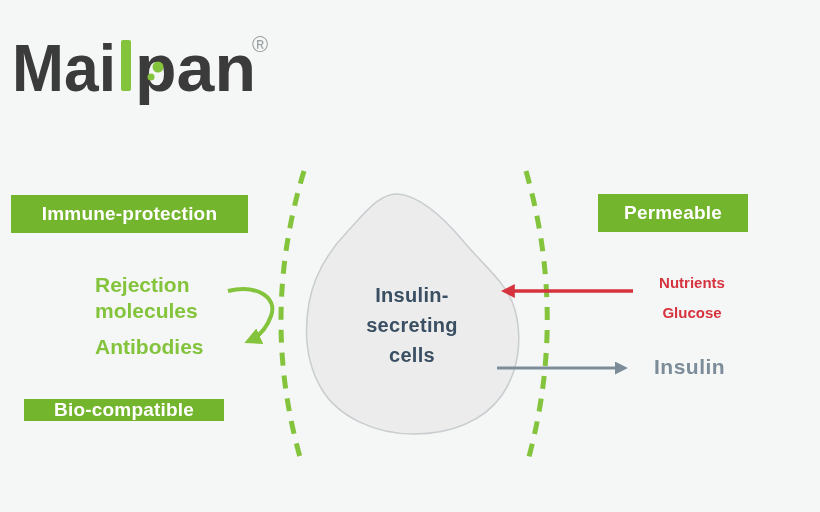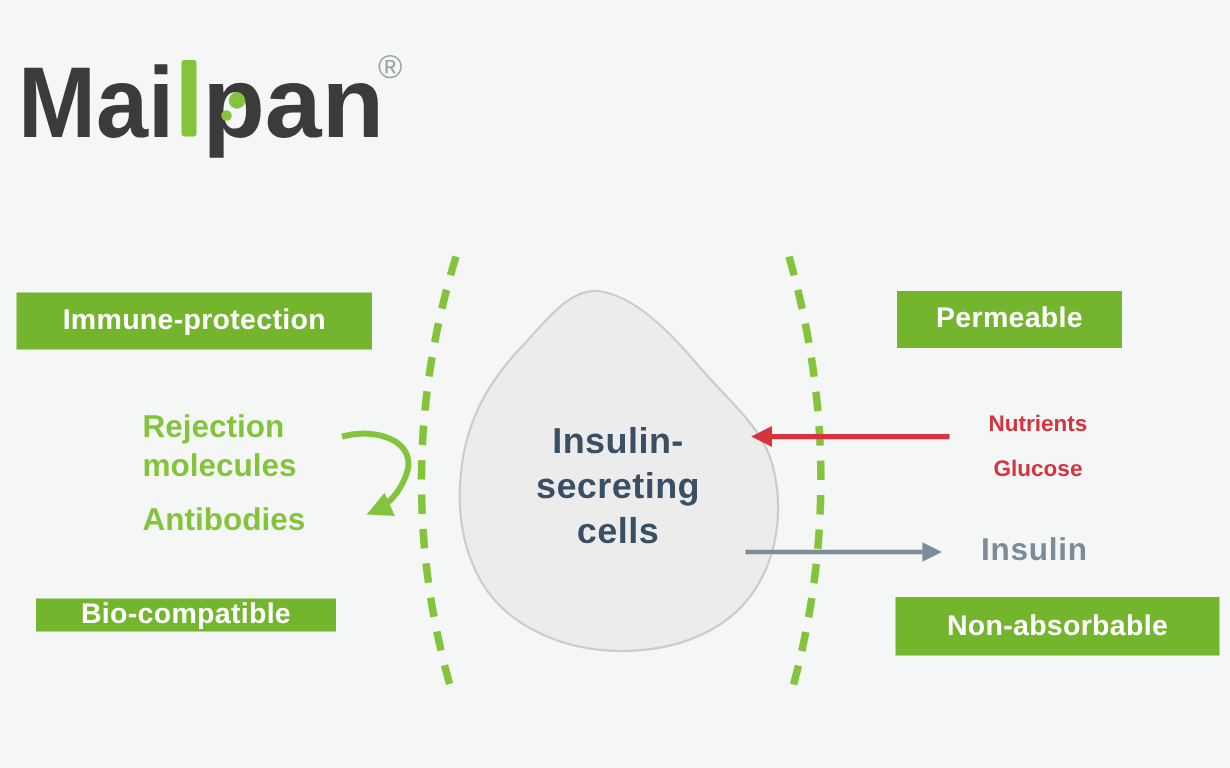--- a/index.html
+++ b/index.html
@@ -59,21 +59,21 @@
     color: var(--gray, #7c8d99);
     font-size: 21px;
     font-weight: bold;
     letter-spacing: 0.5px;
   }
   .cell-text {
     left: 312px; top: 280px; width: 200px;
     text-align: center;
     color: var(--slate, #3a4f63);
     font-weight: bold;
-    font-size: 24px;
+    font-size: 20px;
     line-height: 30px;
     letter-spacing: 0.3px;
   }
 </style>
 </head>
 <body>
 
 <div class="stage">
 
   <svg class="shapes" viewBox="0 0 820 512" aria-hidden="true">
@@ -114,21 +114,20 @@
     <path d="M 633,291 L 505,291" fill="none" style="stroke:var(--red,#d5333e)" stroke-width="3.5" marker-end="url(#head-red)"></path>
 
     <path d="M 497,368 L 624,368" fill="none" style="stroke:var(--gray,#7c8d99)" stroke-width="3" marker-end="url(#head-gray)"></path>
 
     <path d="M 228,291 C 256,284 278,297 271,316 C 266,330 258,337 249,341" fill="none" style="stroke:var(--green_accent,#84c43c)" stroke-width="4" marker-end="url(#head-green)"></path>
   </svg>
 
   <div class="badge badge-immune">Immune-protection</div>
   <div class="badge badge-permeable">Permeable</div>
   <div class="badge badge-bio">Bio-compatible</div>
-  <div class="badge badge-non">Non-absorbable</div>
 
   <div class="abs green-text rejection-block">
     <div>Rejection</div>
     <div>molecules</div>
   </div>
   <div class="abs green-text antibodies-block">Antibodies</div>
 
   <div class="abs nutrients-block">
     <div>Nutrients</div>
     <div>Glucose</div>

